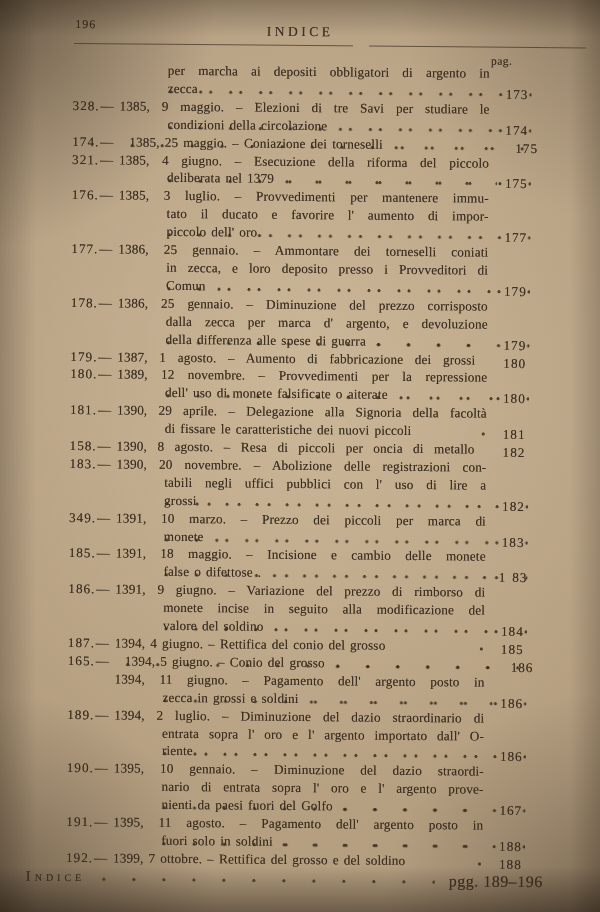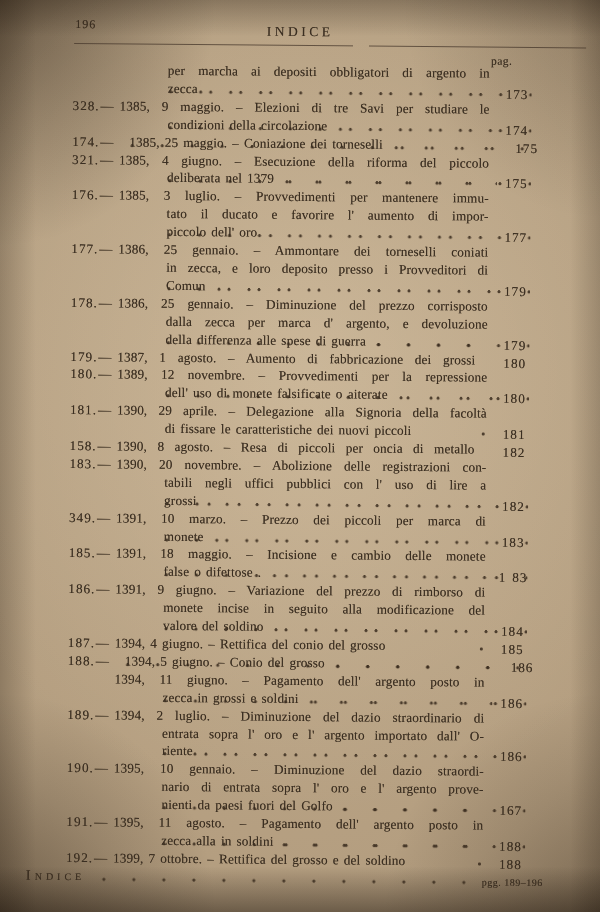--- a/index.html
+++ b/index.html
@@ -47,21 +47,21 @@
     background-image:radial-gradient(circle at 3px 12px, rgba(58,44,30,0.85) 1.3px, rgba(0,0,0,0) 1.8px);
     background-size:30px 17.9px;background-repeat:repeat-x;}
   .lastline.sparse .leader{background-image:none;position:relative;}
   .lastline.sparse .leader::after{content:"";position:absolute;right:10px;bottom:5px;width:2.6px;height:2.6px;border-radius:50%;background:rgba(58,44,30,0.85);}
   .lastline.stretch .leader{background-image:none;flex:0 0 10px;}
   .pnum{min-width:26px;text-align:left;letter-spacing:1px;transform:translateY(3px);}
 
   
   .pfooter{position:absolute;left:33px;top:869px;width:517px;display:flex;align-items:baseline;font-size:13.5px;}
   .findice{font-variant:small-caps;letter-spacing:4px;font-size:14.5px;}
-  .fpages{font-size:10px;letter-spacing:0.5px;transform:translateY(2px);}
+  .fpages{font-size:16px;letter-spacing:0.5px;transform:translateY(2px);}
   .pfooter .leader{margin:0 14px 0 16px;}
 </style>
 </head>
 <body>
 
 <div class="scan">
   <div class="tilt">
 
     <div>
       <span class="folio ink">196</span>
@@ -273,21 +273,21 @@
     <div class="body">
       <div class="lastline sparse">
         <span class="txt">1394, 4 giugno. – Rettifica del conio del grosso</span>
         <span class="leader"></span>
         <span class="pnum">185</span>
       </div>
     </div>
   </div>
 
   <div class="entry">
-    <span class="enum">188.</span>
+    <span class="enum">165.</span>
     <span class="dash">—</span>
     <div class="body">
       <div class="lastline leader">
         <span class="txt">1394, 5 giugno. – Conio del grosso</span>
         <span class="leader"></span>
         <span class="pnum">186</span>
       </div>
     </div>
   </div>
 
@@ -330,21 +330,21 @@
       </div>
     </div>
   </div>
 
   <div class="entry">
     <span class="enum">191.</span>
     <span class="dash">—</span>
     <div class="body">
       <div class="line">1395, 11 agosto. – Pagamento dell' argento posto in</div>
             <div class="lastline cont leader">
-        <span class="txt">zecca alla in soldini</span>
+        <span class="txt">fuori solo in soldini</span>
         <span class="leader"></span>
         <span class="pnum">188</span>
       </div>
     </div>
   </div>
 
   <div class="entry">
     <span class="enum">192.</span>
     <span class="dash">—</span>
     <div class="body">

